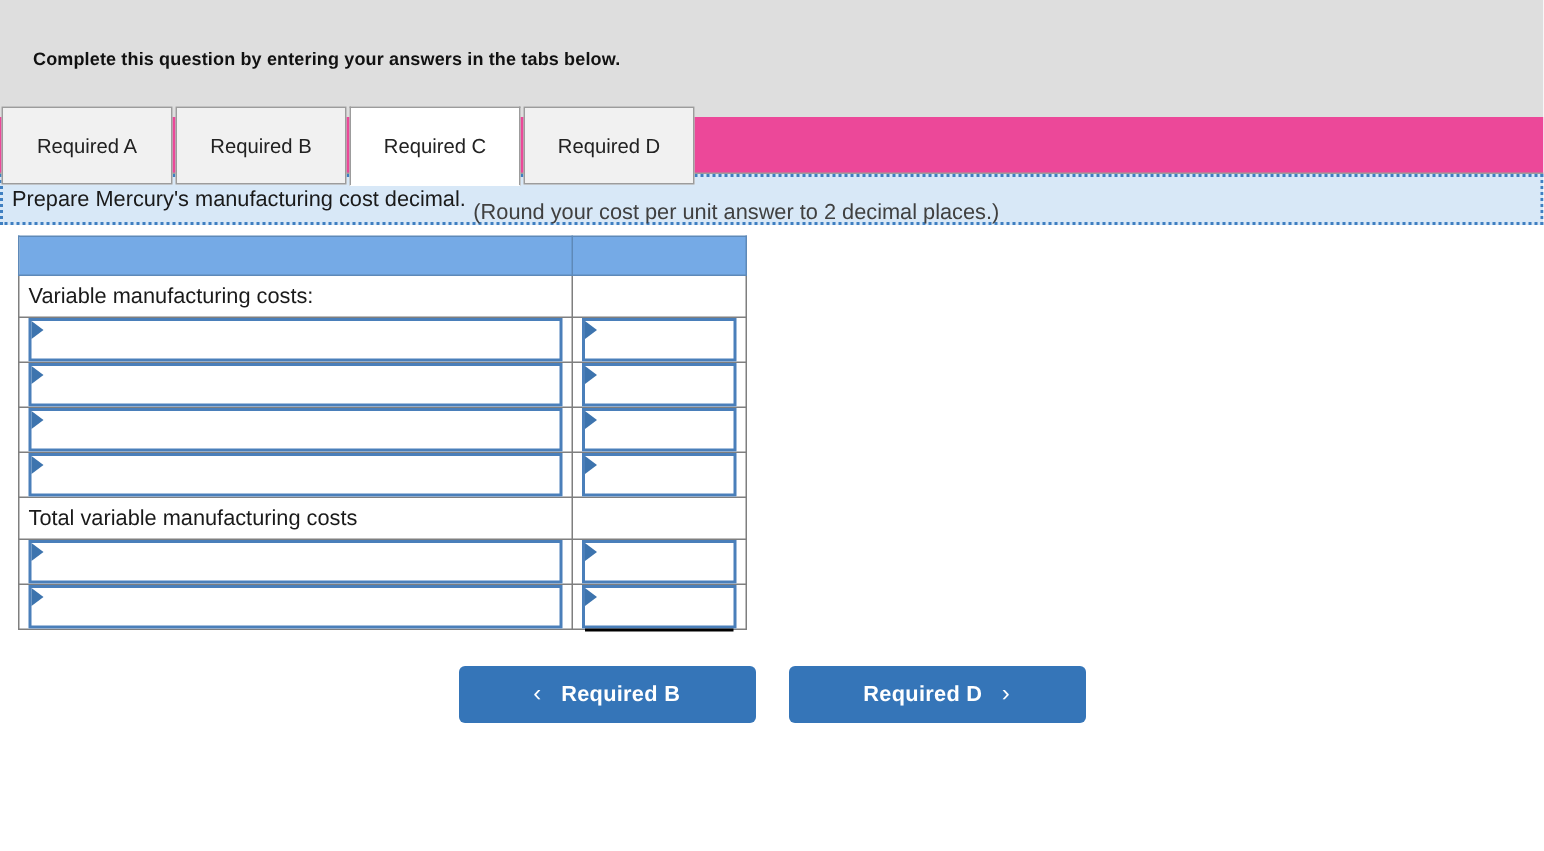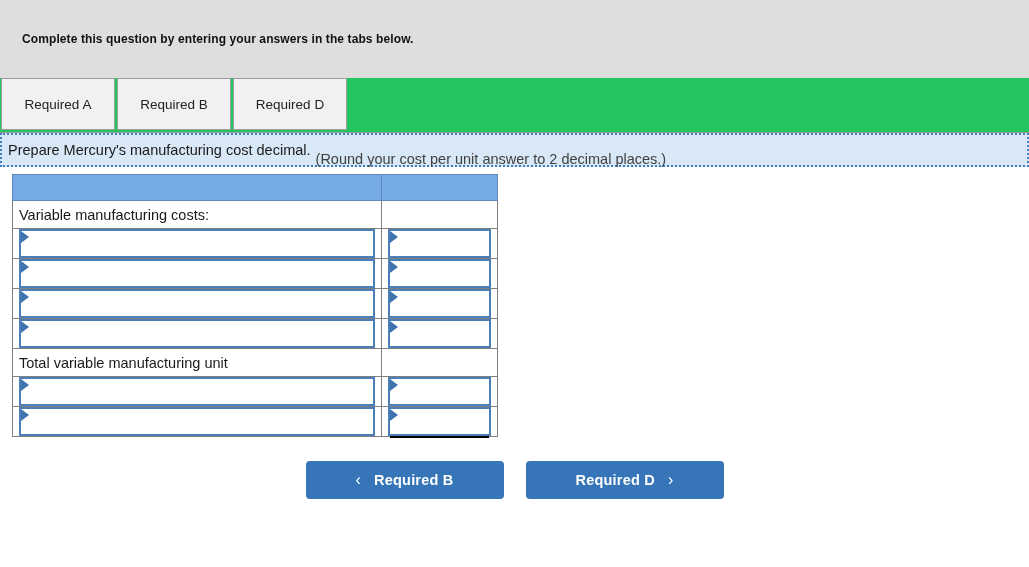--- a/index.html
+++ b/index.html
@@ -26,24 +26,24 @@
     font-size: 12px;
     font-weight: bold;
     color: #111111;
     letter-spacing: 0.1px;
     text-align: right;
   }
 
   
   .tab-strip {
     position: relative;
-    height: 55px;
-    background: #22c55e;
-    display: flex;
-    align-items: flex-start;
+    height: 38px;
+    background: #ec4899;
+    display: flex;
+    align-items: center;
     padding-left: 1px;
   }
   .tab-strip::after {
     content: "";
     position: absolute;
     left: 0; right: 0; bottom: 0;
     height: 1px;
     background: #9c9c9c;
     z-index: 0;
   }
@@ -195,20 +195,23 @@
   <div class="question-banner-text">Complete this question by entering your answers in the tabs below.</div>
 </div>
 
 <div class="tab-strip">
   <div class="tab">
     <span>Required A</span>
   </div>
   <div class="tab">
     <span>Required B</span>
   </div>
+  <div class="tab active">
+    <span>Required C</span>
+  </div>
   <div class="tab">
     <span>Required D</span>
   </div>
 </div>
 
 <div class="requirement-bar">
   <span>Prepare Mercury's manufacturing cost decimal.</span>
   <span class="requirement-hint">(Round your cost per unit answer to 2 decimal places.)</span>
 </div>
 
@@ -284,21 +287,21 @@
         </td>
         <td class="select-cell">
           <div class="acct-select">
             <span class="caret"></span>
             <span class="acct-select-text"></span>
           </div>
         </td>
       </tr>
 
       <tr>
-        <td class="label-indent">Total variable manufacturing unit</td>
+        <td class="label-indent">Total variable manufacturing costs</td>
         <td class="value-cell"></td>
       </tr>
 
       <tr>
         <td class="select-cell">
           <div class="acct-select">
             <span class="caret"></span>
             <span class="acct-select-text"></span>
           </div>
         </td>

